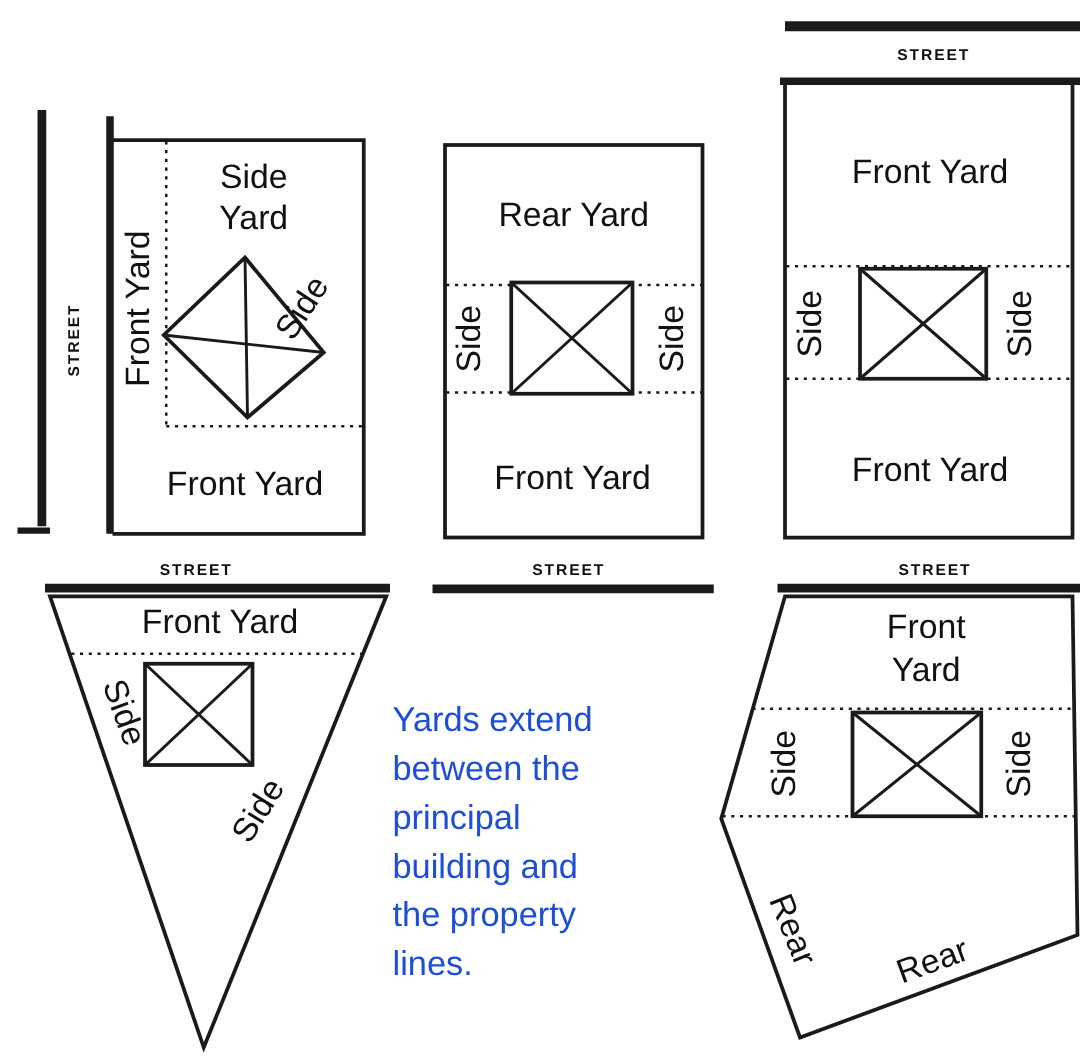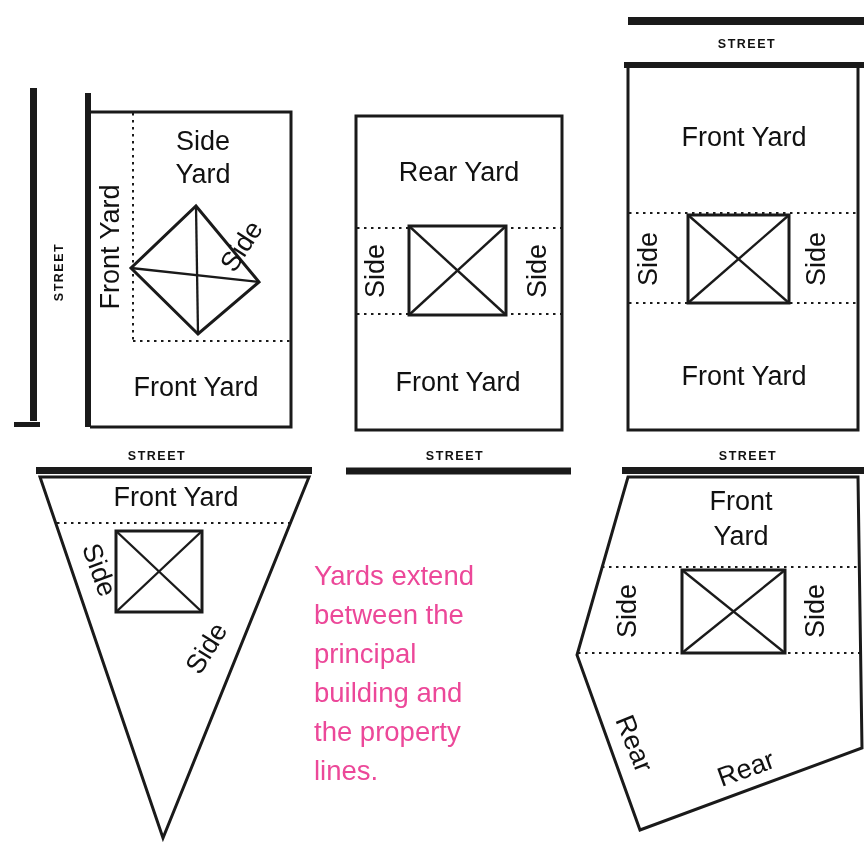--- a/index.html
+++ b/index.html
@@ -30,21 +30,21 @@
     fill: none;
   }
   .bldg { stroke: #1a1a1a; stroke-width: 3; fill: #ffffff; }
   .caption {
     position: absolute;
     left: 314px;
     top: 556px;
     width: 200px;
     font-size: 27.5px;
     line-height: 39px;
-    color: #ec4899;
+    color: #1d4ed8;
     white-space: pre-line;
   }
 </style>
 </head>
 <body>
 
 <div class="stage">
   <svg width="866" height="850" viewBox="0 0 866 850">
 
     <g>

